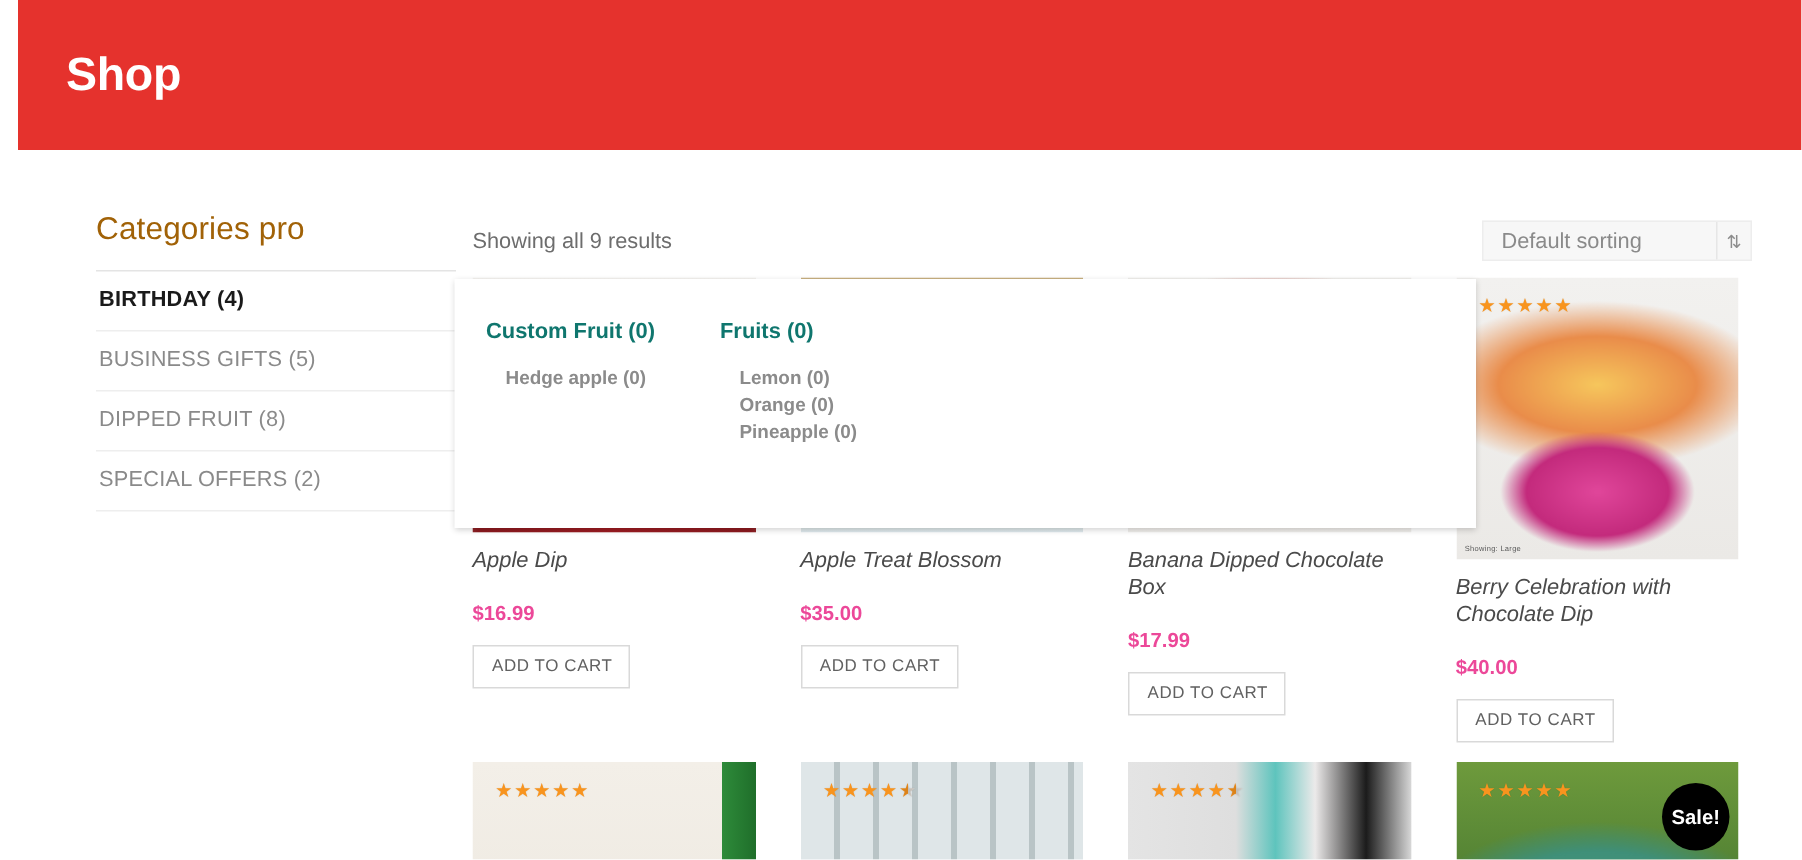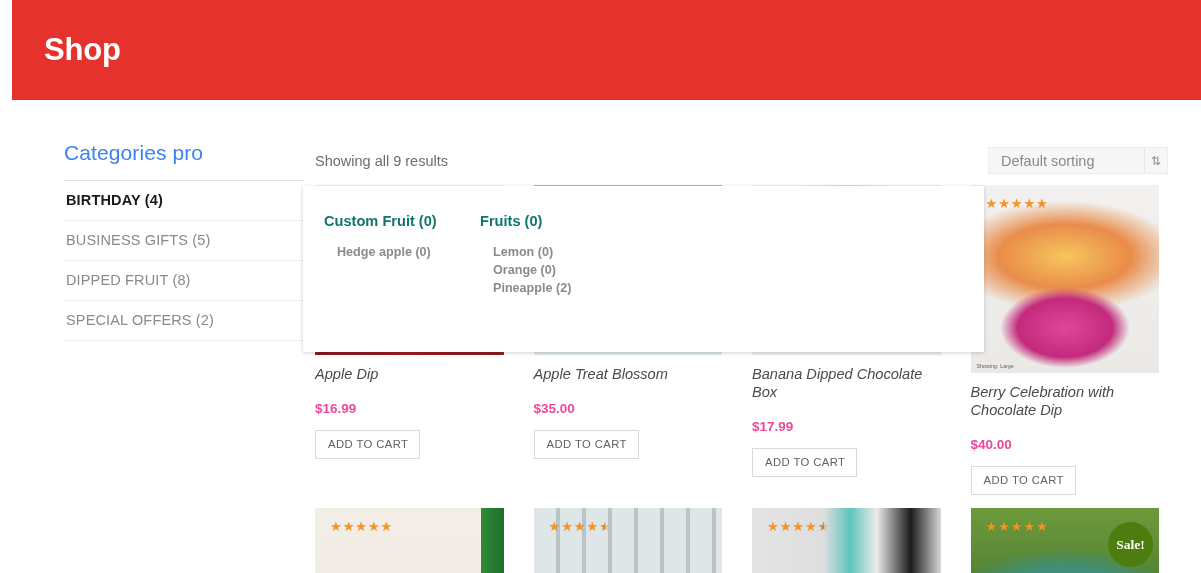--- a/index.html
+++ b/index.html
@@ -38,21 +38,21 @@
   }
 
   
   .sidebar {
     position: absolute;
     left: 64px; top: 140px;
     width: 240px;
   }
   .sidebar-title {
     font-size: 21px;
-    color: #3b82f6;
+    color: #a16207;
     font-weight: normal;
     line-height: 26px;
     padding-bottom: 14px;
     letter-spacing: 0.1px;
   }
   .cat-list { border-top: 1px solid #e4e4e4; }
   .cat-item {
     border-bottom: 1px solid #eeeeee;
     padding: 11px 0 11px 2px;
     font-size: 14.5px;
@@ -187,29 +187,28 @@
     -webkit-background-clip: text;
     background-clip: text;
     color: transparent;
   }
 
   .sale-badge {
     position: absolute;
     right: 6px; top: 14px;
     width: 45px; height: 45px;
     border-radius: 50%;
-    background: #4d7c0f;
+    background: #000000;
     color: #ffffff;
     font-size: 13.5px;
     font-weight: bold;
     display: flex;
     align-items: center;
     justify-content: center;
     line-height: 14px;
-    font-family: Liberation Serif, serif;
   }
 
   .caption-small {
     position: absolute;
     left: 6px; bottom: 4px;
     font-size: 5px;
     color: #5a5a5a;
     line-height: 6px;
     letter-spacing: .2px;
   }
@@ -383,19 +382,19 @@
         <div class="mm-head">Custom Fruit (0)</div>
         <div class="mm-sub">
           <div class="mm-sub-item">Hedge apple (0)</div>
         </div>
       </div>
       <div class="mm-col">
         <div class="mm-head">Fruits (0)</div>
         <div class="mm-sub">
           <div class="mm-sub-item">Lemon (0)</div>
           <div class="mm-sub-item">Orange (0)</div>
-          <div class="mm-sub-item">Pineapple (2)</div>
+          <div class="mm-sub-item">Pineapple (0)</div>
         </div>
       </div>
     </div>
   </div>
 
 </div>
 
 </body></html>

